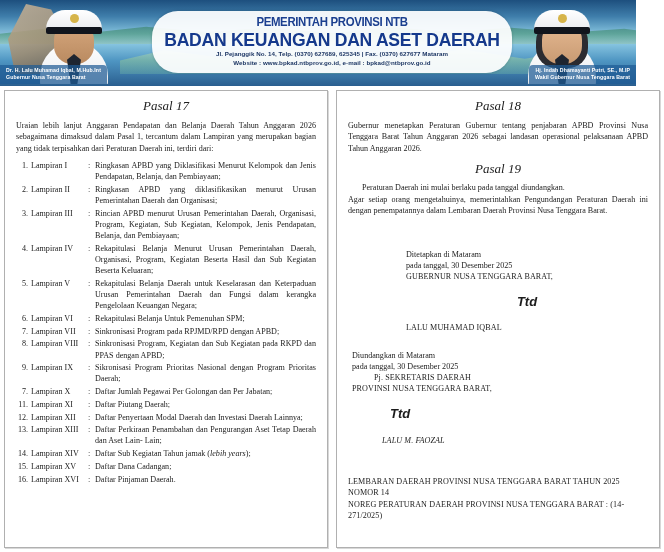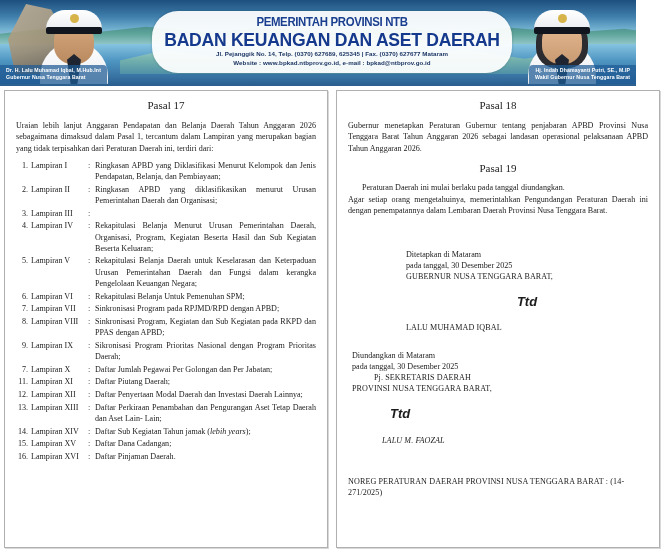--- a/index.html
+++ b/index.html
@@ -173,21 +173,22 @@
     padding: 7px 11px 6px 11px;
     font-size: 8.1px;
     line-height: 11.2px;
     color: #1c1c1c;
     overflow: hidden;
   }
 
   .pasal {
     text-align: center;
     margin: 2px 0 9px 0;
-    font-size: 11px;
+    font-size: 13px;
+    font-style: italic;
   }
   .pasal.tight { margin: 9px 0 8px 0; }
 
   p.just {
     margin: 0 0 6px 0;
     text-align: justify;
     text-justify: inter-word;
   }
   p.plain { margin: 0 0 1px 14px; text-align: left; }
 
@@ -307,20 +308,21 @@
         <li>
           <span class="num">2.</span>
           <span class="lab">Lampiran II</span>
           <span class="colon">:</span>
           <span class="txt">Ringkasan APBD yang diklasifikasikan menurut Urusan Pemerintahan Daerah dan Organisasi;</span>
         </li>
         <li>
           <span class="num">3.</span>
           <span class="lab">Lampiran III</span>
           <span class="colon">:</span>
+          <span class="txt">Rincian APBD menurut Urusan Pemerintahan Daerah, Organisasi, Program, Kegiatan, Sub Kegiatan, Kelompok, Jenis Pendapatan, Belanja, dan Pembiayaan;</span>
         </li>
         <li>
           <span class="num">4.</span>
           <span class="lab">Lampiran IV</span>
           <span class="colon">:</span>
           <span class="txt">Rekapitulasi Belanja Menurut Urusan Pemerintahan Daerah, Organisasi, Program, Kegiatan Beserta Hasil dan Sub Kegiatan Beserta Keluaran;</span>
         </li>
         <li>
           <span class="num">5.</span>
           <span class="lab">Lampiran V</span>
@@ -421,16 +423,17 @@
       <div>pada tanggal, 30 Desember 2025</div>
       <div class="caps name-line" style="margin-top:0;margin-left:22px;">Pj. SEKRETARIS DAERAH</div>
       <div class="caps">PROVINSI NUSA TENGGARA BARAT,</div>
       <div class="ttd left-ind">Ttd</div>
       <div class="caps name-line" style="margin-left:30px;font-style:italic;">LALU M. FAOZAL</div>
     </div>
 
     <div class="spacer-lg"></div>
 
     <div class="footer-note">
+      <div class="caps">LEMBARAN DAERAH PROVINSI NUSA TENGGARA BARAT TAHUN 2025 NOMOR 14</div>
       <div class="caps">NOREG PERATURAN DAERAH PROVINSI NUSA TENGGARA BARAT : (14-271/2025)</div>
     </div>
   </div>
 </div>
 
 </body></html>

